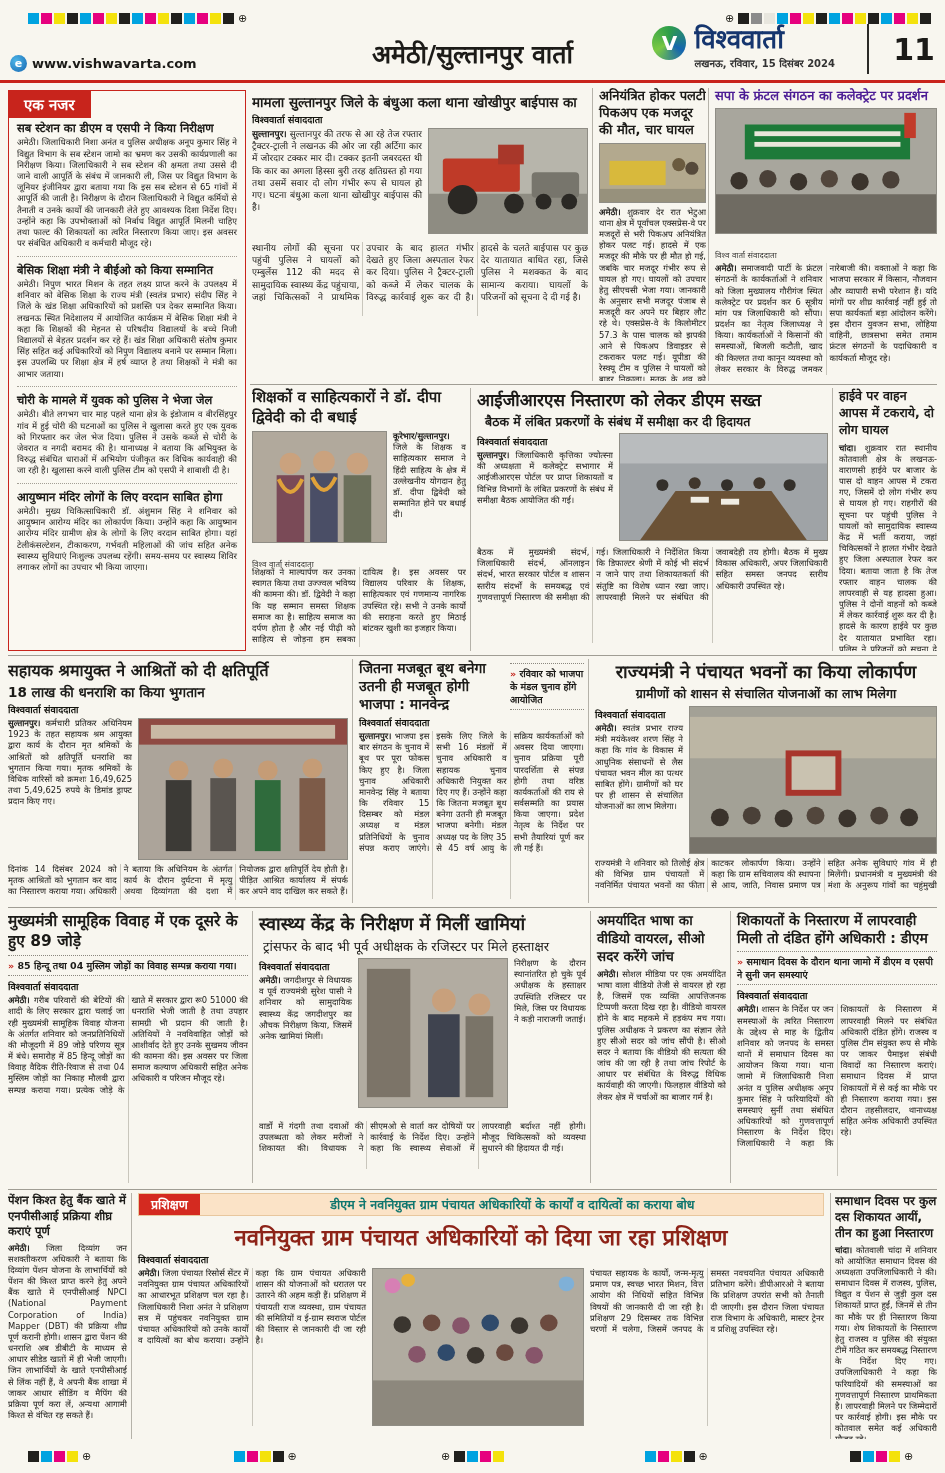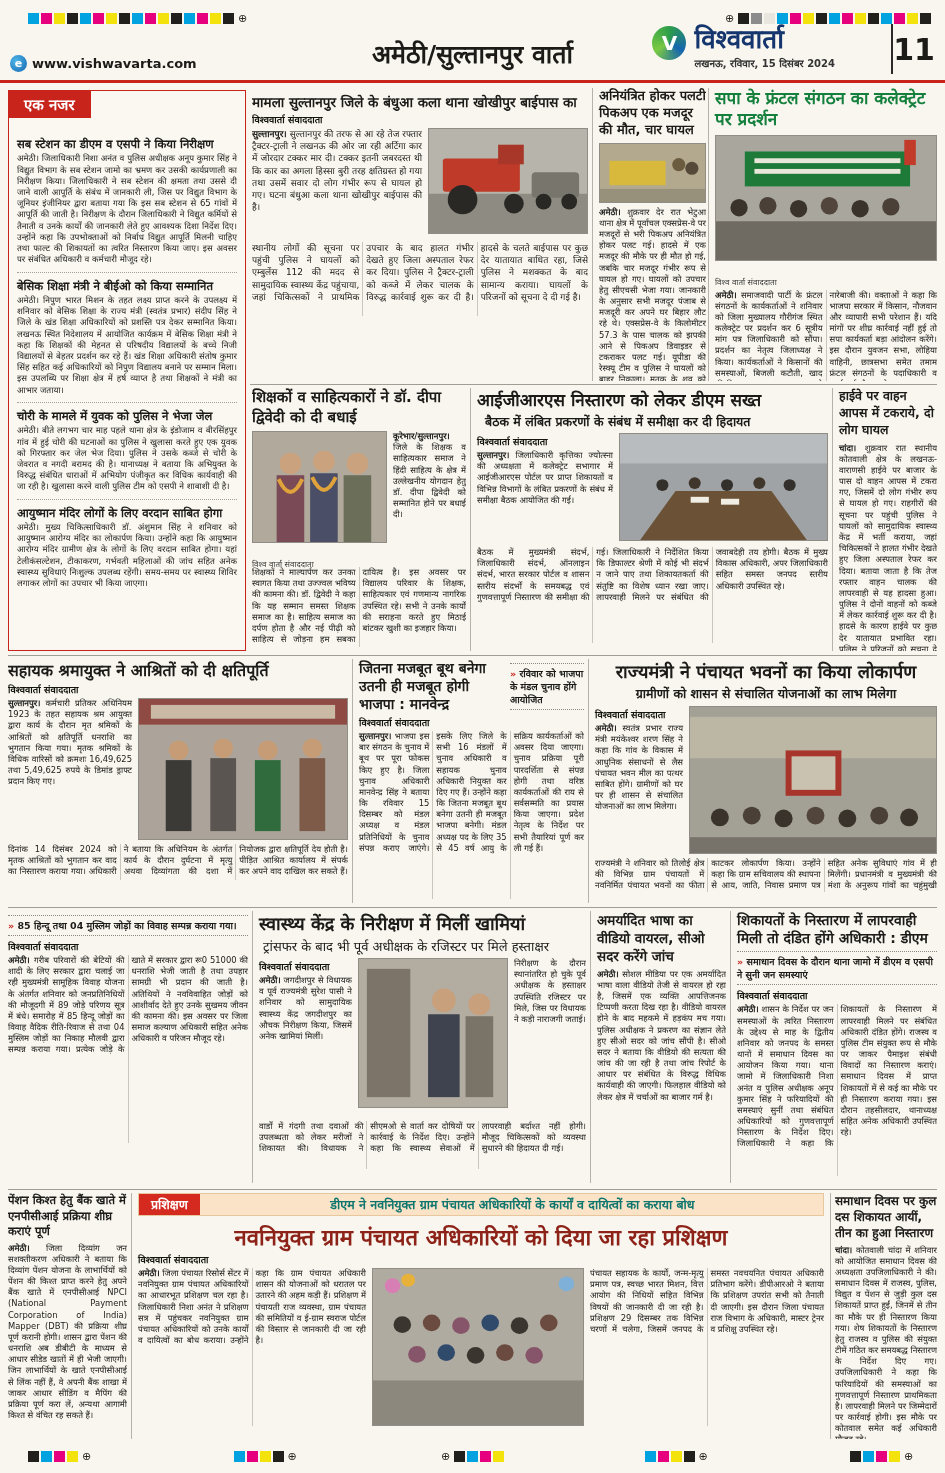--- a/index.html
+++ b/index.html
@@ -23,33 +23,33 @@
 .grow{flex:1;min-width:0}
 
 .header{position:absolute;left:10px;top:22px;width:925px;height:56px}
 .site{position:absolute;left:0;bottom:6px;font-size:13px;font-weight:bold;display:flex;align-items:center;gap:5px}
 .globe{width:17px;height:17px;border-radius:50%;background:radial-gradient(circle at 35% 35%,#4db6e8,#1565b0);color:#fff;font-size:11px;font-weight:bold;display:flex;align-items:center;justify-content:center}
 .section-title{position:absolute;left:50%;transform:translateX(-50%);bottom:8px;font-size:25px;font-weight:800;white-space:nowrap}
 .brand{position:absolute;right:100px;top:4px;display:flex;gap:8px;align-items:flex-start}
 .vlogo{width:34px;height:34px;border-radius:50%;background:conic-gradient(#2e9e49,#1565b0,#7ac943,#2e9e49);color:#fff;font-weight:800;font-size:20px;display:flex;align-items:center;justify-content:center}
 .pname{font-size:26px;font-weight:800;color:#15356e;line-height:1;display:block}
 .edition{display:block;font-size:10px;font-weight:bold;color:#333;margin-top:4px}
-.pagebox{position:absolute;right:0;top:2px;height:50px;display:flex;align-items:center;border-left:2px solid #2b2a27;padding-left:0}
+.pagebox{position:absolute;right:0;top:2px;height:50px;display:flex;align-items:center;border-left:2px solid #2b2a27;padding-left:24px}
 .pageno{font-size:30px;font-weight:800}
 .redrule{position:absolute;left:0;top:80px;width:945px;height:3px;background:#c8241c}
 
 .regbar{position:absolute;display:flex;justify-content:space-between;align-items:center}
 .regbar.top{left:28px;top:8px;width:905px}
 .regbar.bottom{left:28px;top:1446px;width:889px}
 .reggroup i{display:inline-block;width:11px;height:11px;margin-right:2px;vertical-align:middle;font-style:normal}
 .reggroup .regmark{background:none!important;color:#26251f;font-size:11px;line-height:11px;width:13px;text-align:center}
 
 .eknajar{left:8px;top:90px;width:238px;height:561px;border:1px solid #c8241c;padding:8px 8px 6px;background:#faf8f1}
 .ek-tab{position:absolute;left:-1px;top:-1px;background:#c8241c;color:#fff;font-size:15px;font-weight:bold;padding:4px 16px}
-.ek-items{margin-top:38px}
+.ek-items{margin-top:22px}
 .ek-h{font-size:11.5px;font-weight:bold;margin-bottom:2px;line-height:1.25}
 .ek-b{font-size:8.5px;line-height:1.32;text-align:justify}
 .ek-item+.ek-item{border-top:1px dotted #a39f95;margin-top:6px;padding-top:6px}
 
 .lead{left:252px;top:88px;width:336px;height:293px}
 .pickup{left:592px;top:88px;width:114px;height:293px}
 .sapa{left:708px;top:88px;width:229px;height:293px}
 .deepa{left:252px;top:388px;width:214px;height:263px}
 .igrs{left:470px;top:388px;width:358px;height:263px}
 .highway{left:832px;top:388px;width:105px;height:263px}
@@ -64,21 +64,21 @@
 .training{left:131px;top:1193px;width:700px;height:246px}
 .samadhan{left:835px;top:1193px;width:102px;height:246px}
 .hr-a{left:250px;top:384px;width:687px}
 .hr-b{left:8px;top:655px;width:929px}
 .hr-c{left:8px;top:907px;width:929px}
 .hr-d{left:8px;top:1189px;width:929px}
 
 .h-lead{font-size:30px;font-weight:800;line-height:1.1;letter-spacing:-.3px}
 .lead-sub{font-size:13.5px;font-weight:bold;margin:5px 0 2px}
 .h-pickup{font-size:13px;font-weight:bold;line-height:1.3}
-.h-sapa{font-size:17px;font-weight:800;color:#15803d;line-height:1.25}
+.h-sapa{font-size:13px;font-weight:800;color:#4c1d95;line-height:1.25}
 .h-deepa{font-size:15px;font-weight:bold;line-height:1.3}
 .h-igrs{font-size:17px;font-weight:800}
 .sub-igrs{font-size:12.5px;font-weight:bold;margin:2px 8px 3px}
 .h-highway{font-size:12.5px;font-weight:bold;line-height:1.35}
 .h-shram{font-size:16px;font-weight:800}
 .sub-shram{font-size:13.5px;font-weight:bold;margin:2px 0}
 .h-booth{font-size:14px;font-weight:bold;line-height:1.3}
 .bt-kick{width:74px;flex:0 0 auto}
 .h-panch{font-size:18px;font-weight:800;text-align:center}
 .sub-panch{font-size:12.5px;font-weight:bold;text-align:center;margin:2px 0 4px}
@@ -257,20 +257,21 @@
 
   <div class="abs highway vrule">
     <div class="h-highway">हाईवे पर वाहन आपस में टकराये, दो लोग घायल</div>
     <div class="body small" style="height:205px;margin-top:4px"><b class="dl">चांदा।</b> <span>शुक्रवार रात स्थानीय कोतवाली क्षेत्र के लखनऊ-वाराणसी हाईवे पर बाजार के पास दो वाहन आपस में टकरा गए, जिसमें दो लोग गंभीर रूप से घायल हो गए। राहगीरों की सूचना पर पहुंची पुलिस ने घायलों को सामुदायिक स्वास्थ्य केंद्र में भर्ती कराया, जहां चिकित्सकों ने हालत गंभीर देखते हुए जिला अस्पताल रेफर कर दिया। बताया जाता है कि तेज रफ्तार वाहन चालक की लापरवाही से यह हादसा हुआ। पुलिस ने दोनों वाहनों को कब्जे में लेकर कार्रवाई शुरू कर दी है। हादसे के कारण हाईवे पर कुछ देर यातायात प्रभावित रहा। पुलिस ने परिजनों को सूचना दे दी है।</span></div>
   </div>
 
   <div class="hr hr-b"></div>
 
   <div class="abs shram">
     <div class="h-shram">सहायक श्रमायुक्त ने आश्रितों को दी क्षतिपूर्ति</div>
+    <div class="sub-shram">18 लाख की धनराशि का किया भुगतान</div>
     <div class="byline">विश्ववार्ता संवाददाता</div>
     <div class="row" style="height:142px">
       <div class="grow body small"><b class="dl">सुल्तानपुर।</b> <span>कर्मचारी प्रतिकर अधिनियम 1923 के तहत सहायक श्रम आयुक्त द्वारा कार्य के दौरान मृत श्रमिकों के आश्रितों को क्षतिपूर्ति धनराशि का भुगतान किया गया। मृतक श्रमिकों के विधिक वारिसों को क्रमशः 16,49,625 तथा 5,49,625 रुपये के डिमांड ड्राफ्ट प्रदान किए गए।</span></div>
       <div class="photo" style="width:210px;height:142px">
         <svg viewBox="0 0 210 142" preserveAspectRatio="none">
             <rect width="210" height="142" fill="#aca49a"></rect>
             <rect width="210" height="26" fill="#8f4a43"></rect>
             <rect x="12" y="6" width="186" height="14" fill="#c9b9a5"></rect>
             <circle cx="40" cy="52" r="10" fill="#c59c76"></circle>
             <rect x="27" y="62" width="26" height="72" fill="#3c3a36"></rect>
@@ -319,20 +320,21 @@
             <rect y="132" width="247" height="16" fill="#77736a"></rect>
           </svg>
       </div>
     </div>
     <div class="body small cols3" style="height:34px;margin-top:4px">राज्यमंत्री ने शनिवार को तिलोई क्षेत्र की विभिन्न ग्राम पंचायतों में नवनिर्मित पंचायत भवनों का फीता काटकर लोकार्पण किया। उन्होंने कहा कि ग्राम सचिवालय की स्थापना से आय, जाति, निवास प्रमाण पत्र सहित अनेक सुविधाएं गांव में ही मिलेंगी। प्रधानमंत्री व मुख्यमंत्री की मंशा के अनुरूप गांवों का चहुंमुखी विकास किया जा रहा है। इस अवसर पर ब्लॉक प्रमुख, ग्राम प्रधान, खंड विकास अधिकारी सहित तमाम गणमान्य लोग मौजूद रहे।</div>
   </div>
 
   <div class="hr hr-c"></div>
 
   <div class="abs vivah">
+    <div class="h-vivah">मुख्यमंत्री सामूहिक विवाह में एक दूसरे के हुए 89 जोड़े</div>
     <div class="kicker">85 हिन्दू तथा 04 मुस्लिम जोड़ों का विवाह सम्पन्न कराया गया।</div>
     <div class="byline">विश्ववार्ता संवाददाता</div>
     <div class="body small cols2" style="height:188px;margin-top:2px"><b class="dl">अमेठी।</b> <span>गरीब परिवारों की बेटियों की शादी के लिए सरकार द्वारा चलाई जा रही मुख्यमंत्री सामूहिक विवाह योजना के अंतर्गत शनिवार को जनप्रतिनिधियों की मौजूदगी में 89 जोड़े परिणय सूत्र में बंधे। समारोह में 85 हिन्दू जोड़ों का विवाह वैदिक रीति-रिवाज से तथा 04 मुस्लिम जोड़ों का निकाह मौलवी द्वारा सम्पन्न कराया गया। प्रत्येक जोड़े के खाते में सरकार द्वारा रू0 51000 की धनराशि भेजी जाती है तथा उपहार सामग्री भी प्रदान की जाती है। अतिथियों ने नवविवाहित जोड़ों को आशीर्वाद देते हुए उनके सुखमय जीवन की कामना की। इस अवसर पर जिला समाज कल्याण अधिकारी सहित अनेक अधिकारी व परिजन मौजूद रहे।</span></div>
   </div>
 
   <div class="abs health vrule">
     <div class="h-health">स्वास्थ्य केंद्र के निरीक्षण में मिलीं खामियां</div>
     <div class="sub-health">ट्रांसफर के बाद भी पूर्व  अधीक्षक के रजिस्टर पर मिले हस्ताक्षर</div>
     <div class="row" style="height:152px">
       <div class="grow">

